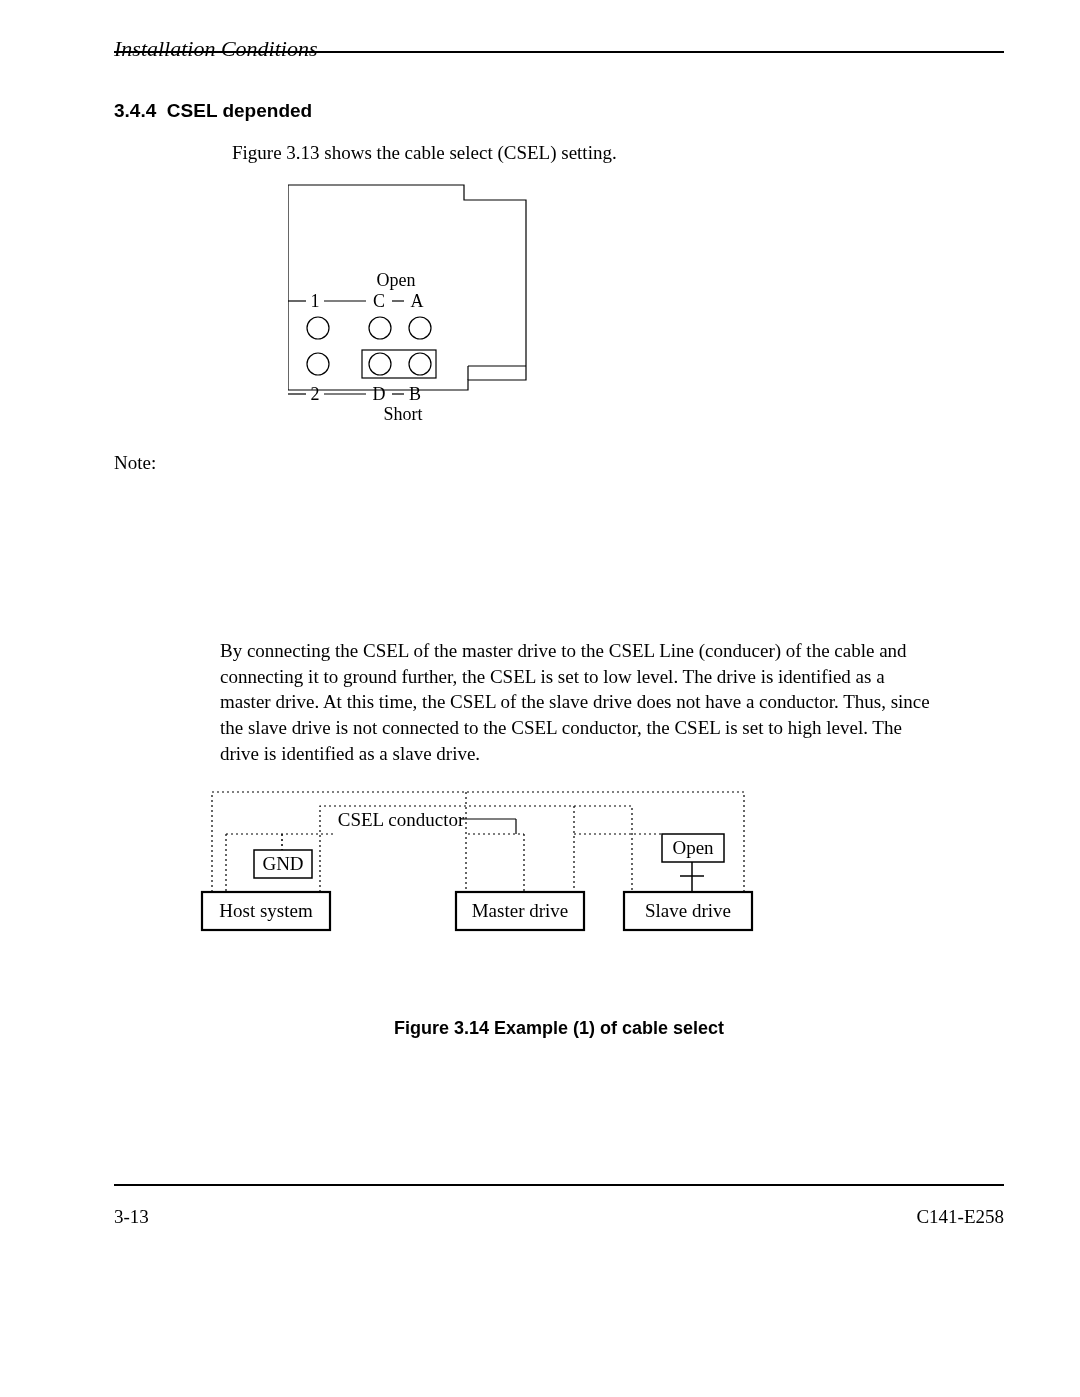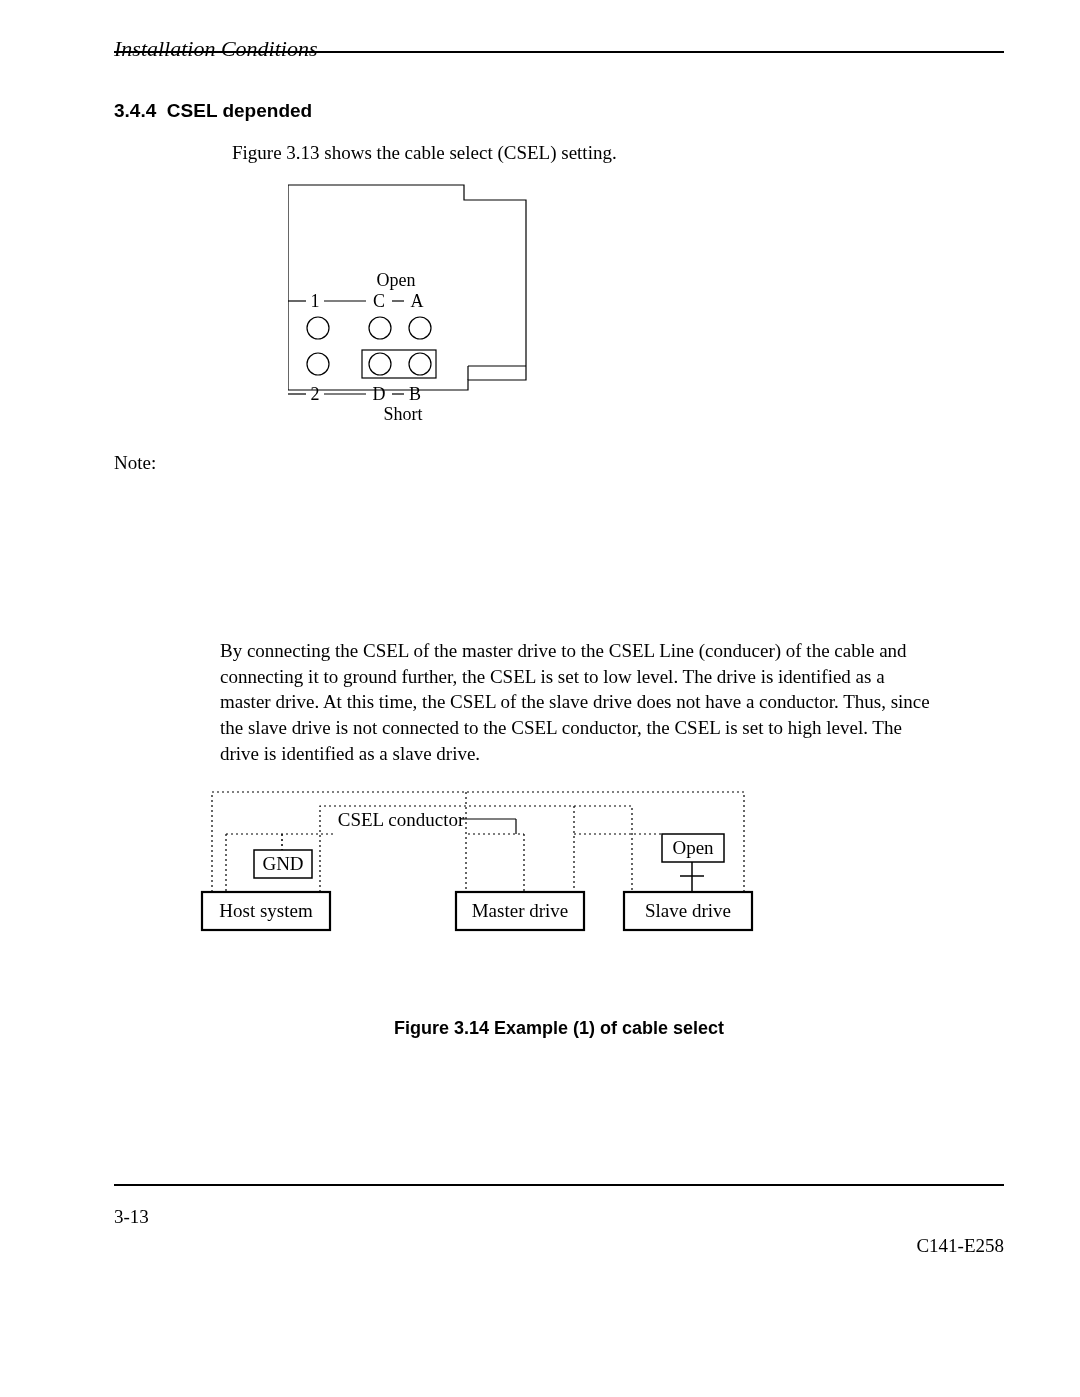--- a/index.html
+++ b/index.html
@@ -48,21 +48,20 @@
     position: absolute;
     left: 114px;
     top: 1204px;
     font-size: 19px;
   }
   .footer-right {
     position: absolute;
     right: 76px;
     top: 1204px;
     font-size: 19px;
-    margin-top: 29px;
   }
   .section-number {
     position: absolute;
     left: 114px;
     top: 98px;
     font-weight: bold;
     font-family: Arial, Helvetica, sans-serif;
     font-size: 19px;
   }
   .p-intro {

